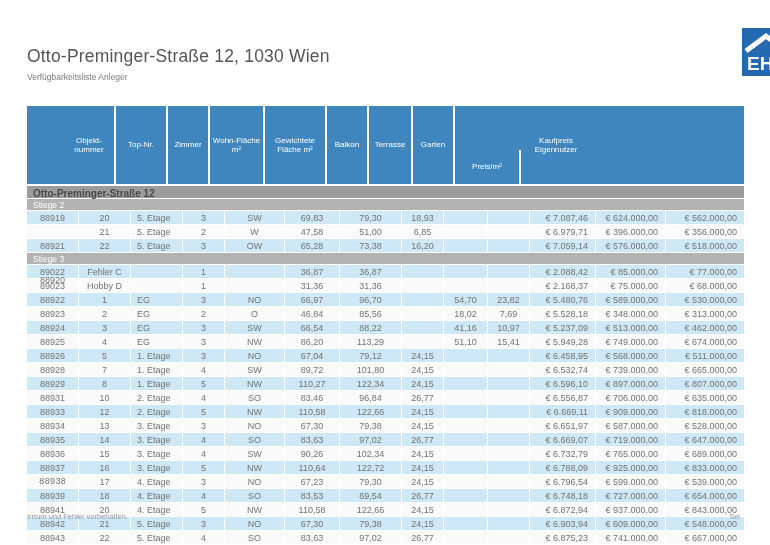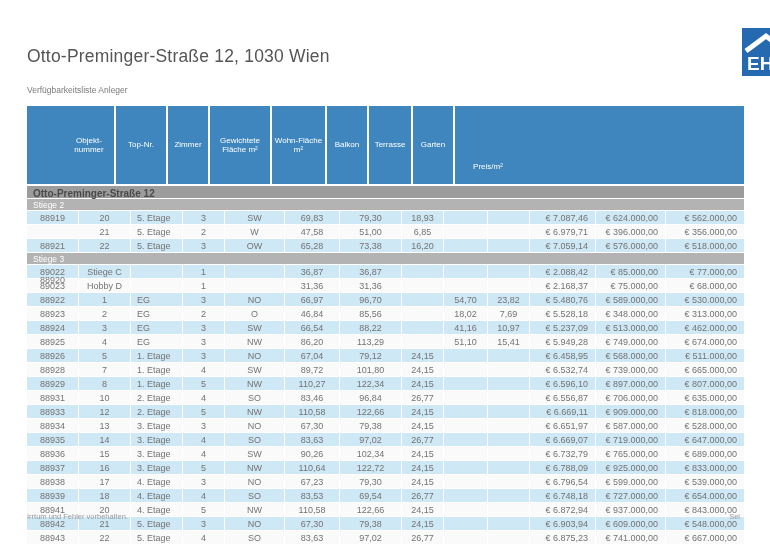--- a/index.html
+++ b/index.html
@@ -7,21 +7,21 @@
     position:relative;width:770px;height:545px;background:#ffffff;overflow:hidden;
     font-family:"Liberation Sans", sans-serif;
   }
   
   .title{
     position:absolute;left:27px;top:46px;margin:0;
     font-size:17.5px;font-weight:400;color:#555555;letter-spacing:0.2px;
   }
   .subtitle{
     position:absolute;left:27px;top:72px;
-    font-size:8.5px;color:#7a7a7a;margin-top:13px;
+    font-size:8.5px;color:#7a7a7a;
   }
   .logo{position:absolute;width:28px;height:48px;padding-left:47px;}
   .logo-top{left:695px;top:28px;}
   .logo-bottom{left:737px;top:509px;}
   
   .tbl{position:absolute;left:27px;top:106px;width:717px;font-size:9px;color:#737373;}
   .hrow{display:flex;background:#3e86bd;}
   .hcell{
     box-sizing:border-box;display:flex;align-items:center;justify-content:center;
     text-align:center;color:#ffffff;font-size:8px;line-height:1.15;font-weight:400;
@@ -66,26 +66,27 @@
       <polyline points="4,23 24,8 44,23" fill="none" stroke="#ffffff" stroke-width="5"></polyline>
       <text x="24" y="42" font-family="Liberation Sans, sans-serif" font-size="19" font-weight="bold" fill="#ffffff" text-anchor="middle">EHL</text>
     </svg>
   </div>
 
   <div class="tbl" id="tbl">
       <div class="hrow">
         <div class="hcell" style="width: 52px; margin-left: 37px;">Objekt-nummer</div>
         <div class="hcell" style="width: 52px;">Top-Nr.</div>
         <div class="hcell" style="width: 42px;">Zimmer</div>
+        <div class="hcell" style="width: 55px;">Wohn-Fläche m²</div>
         <div class="hcell" style="width: 62px;">Gewichtete Fläche m²</div>
-        <div class="hcell" style="width: 55px;">Wohn-Fläche m²</div>
         <div class="hcell" style="width: 42px;">Balkon</div>
         <div class="hcell" style="width: 44px;">Terrasse</div>
         <div class="hcell" style="width: 42px;">Garten</div>
         <div class="hcell" style="width: 66px; margin-top: 44px;">Preis/m²</div>
+        <div class="hcell" style="width: 70px;">Kaufpreis Eigennutzer</div>
       </div>
       <div class="secrow">Otto-Preminger-Straße 12</div>
       <div class="grouprow">Stiege 2</div>
       <div class="drow alt-blue">
         <div class="dcell" style="width: 52px;">88919</div>
         <div class="dcell" style="width: 52px;">20</div>
         <div class="dcell a-left" style="width: 52px;">5. Etage</div>
         <div class="dcell" style="width: 42px;">3</div>
         <div class="dcell" style="width: 60px;">SW</div>
         <div class="dcell" style="width: 55px;">69,83</div>
@@ -123,21 +124,21 @@
         <div class="dcell" style="width: 42px;">16,20</div>
         <div class="dcell" style="width: 44px;"></div>
         <div class="dcell" style="width: 42px;"></div>
         <div class="dcell a-right" style="width: 66px;">€ 7.059,14</div>
         <div class="dcell a-right" style="width: 70px;">€ 576.000,00</div>
         <div class="dcell a-right" style="width: 78px;">€ 518.000,00</div>
       </div>
       <div class="grouprow">Stiege 3</div>
       <div class="drow alt-blue">
         <div class="dcell" style="width: 52px;">89022</div>
-        <div class="dcell" style="width: 52px;">Stiege C</div>
+        <div class="dcell" style="width: 52px;">Fehler C</div>
         <div class="dcell a-left" style="width: 52px;"></div>
         <div class="dcell" style="width: 42px;">1</div>
         <div class="dcell" style="width: 60px;"></div>
         <div class="dcell" style="width: 55px;">36,87</div>
         <div class="dcell" style="width: 62px;">36,87</div>
         <div class="dcell" style="width: 42px;"></div>
         <div class="dcell" style="width: 44px;"></div>
         <div class="dcell" style="width: 42px;"></div>
         <div class="dcell a-right" style="width: 66px;">€ 2.088,42</div>
         <div class="dcell a-right" style="width: 70px;">€ 85.000,00</div>
@@ -347,21 +348,21 @@
         <div class="dcell" style="width: 55px;">110,64</div>
         <div class="dcell" style="width: 62px;">122,72</div>
         <div class="dcell" style="width: 42px;">24,15</div>
         <div class="dcell" style="width: 44px;"></div>
         <div class="dcell" style="width: 42px;"></div>
         <div class="dcell a-right" style="width: 66px;">€ 6.788,09</div>
         <div class="dcell a-right" style="width: 70px;">€ 925.000,00</div>
         <div class="dcell a-right" style="width: 78px;">€ 833.000,00</div>
       </div>
       <div class="drow alt-white">
-        <div class="dcell" style="width: 52px;">88938</div>
+        <div class="dcell" style="width: 52px; font-family: Liberation Mono, monospace;">88938</div>
         <div class="dcell" style="width: 52px;">17</div>
         <div class="dcell a-left" style="width: 52px;">4. Etage</div>
         <div class="dcell" style="width: 42px;">3</div>
         <div class="dcell" style="width: 60px;">NO</div>
         <div class="dcell" style="width: 55px;">67,23</div>
         <div class="dcell" style="width: 62px;">79,30</div>
         <div class="dcell" style="width: 42px;">24,15</div>
         <div class="dcell" style="width: 44px;"></div>
         <div class="dcell" style="width: 42px;"></div>
         <div class="dcell a-right" style="width: 66px;">€ 6.796,54</div>

